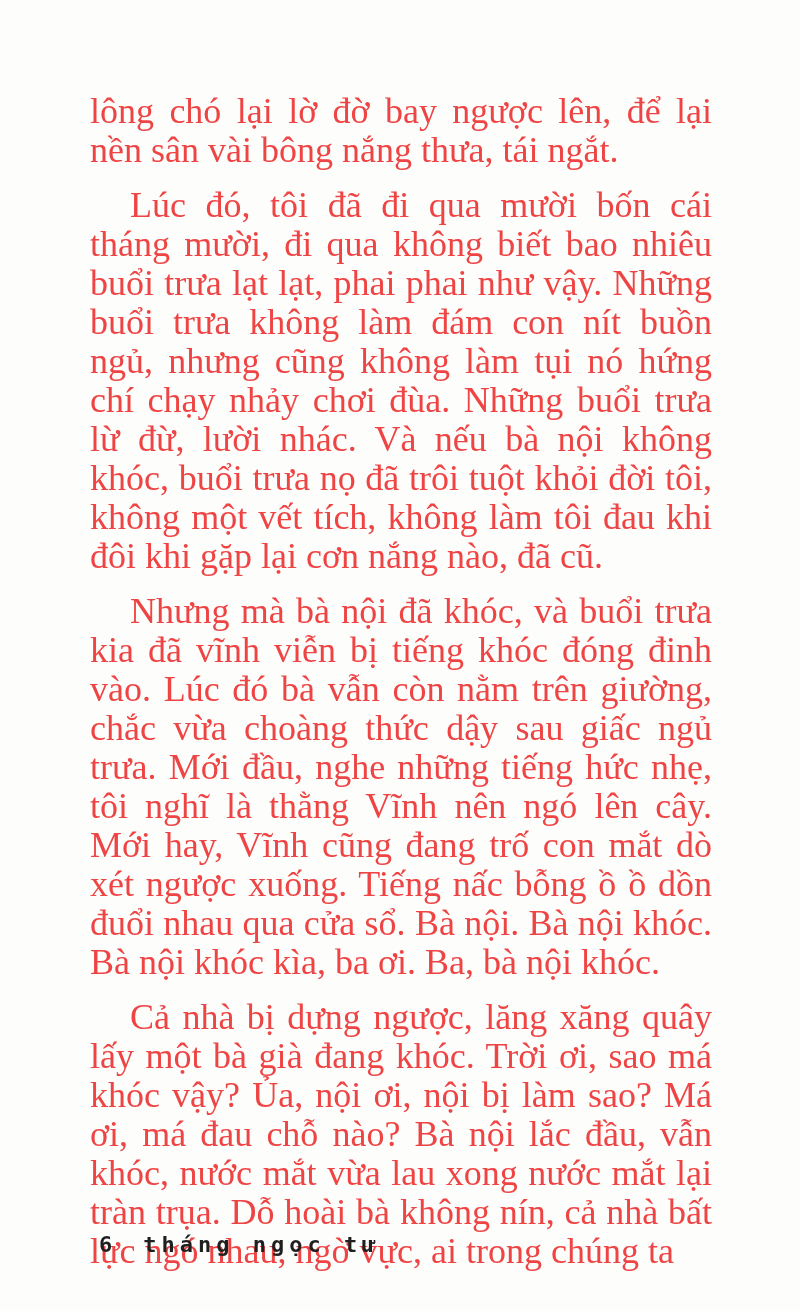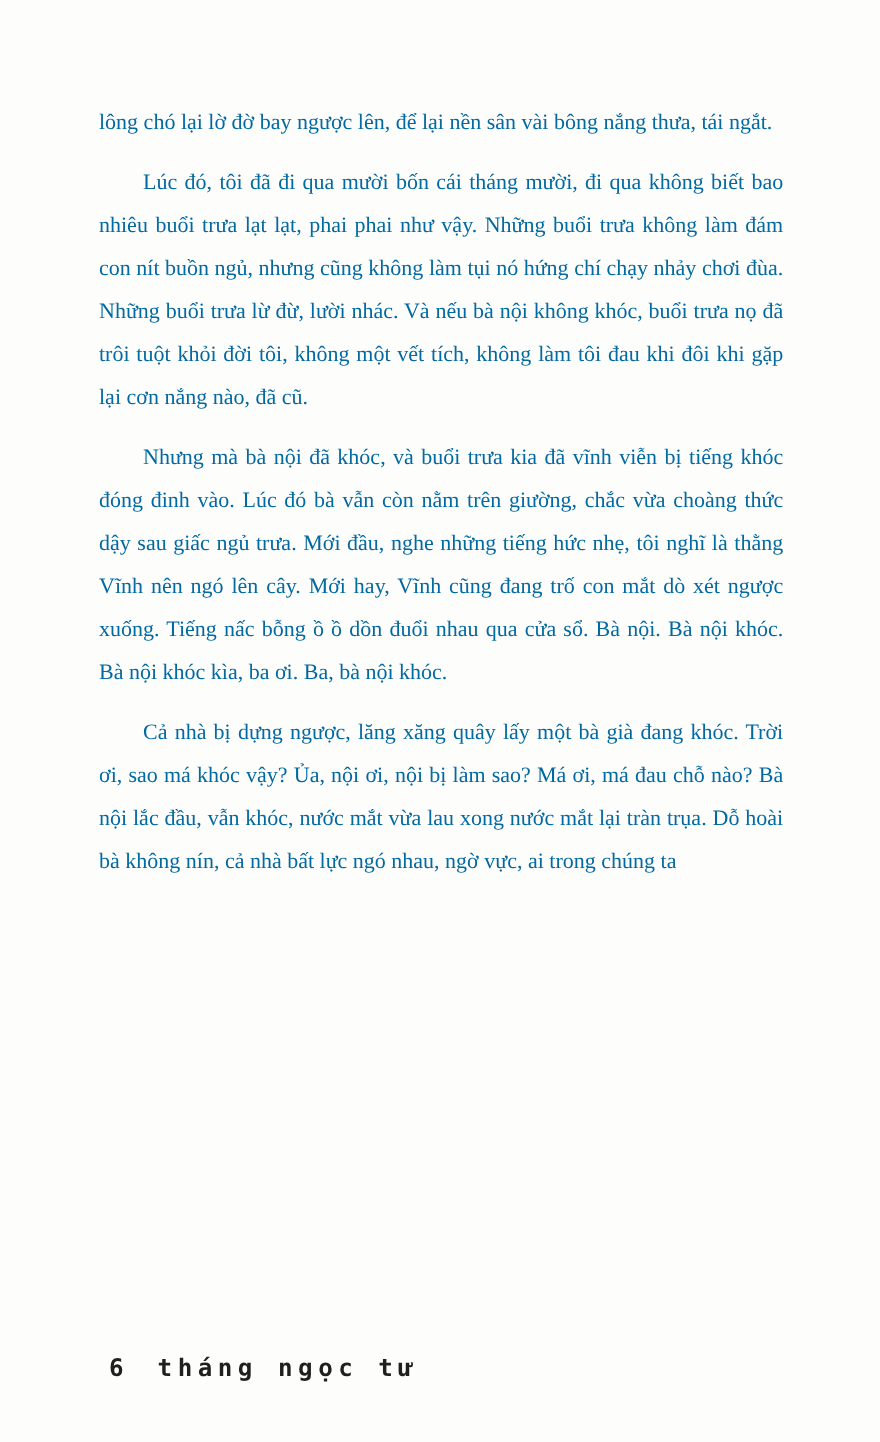--- a/index.html
+++ b/index.html
@@ -17,22 +17,22 @@
     width: 800px;
     height: 1311px;
     overflow: hidden;
     background: #fdfdfc;
   }
   .text-block {
     position: absolute;
     left: 90px;
     top: 92px;
     width: 622px;
-    color: #0369a1;
-    font-size: 20px;
+    color: #ef4444;
+    font-size: 36px;
     line-height: 39px;
     text-align: justify;
     text-justify: inter-word;
   }
   .text-block p {
     margin: 0 0 16px 0;
     text-indent: 40px;
   }
   .text-block p.no-indent {
     text-indent: 0;

